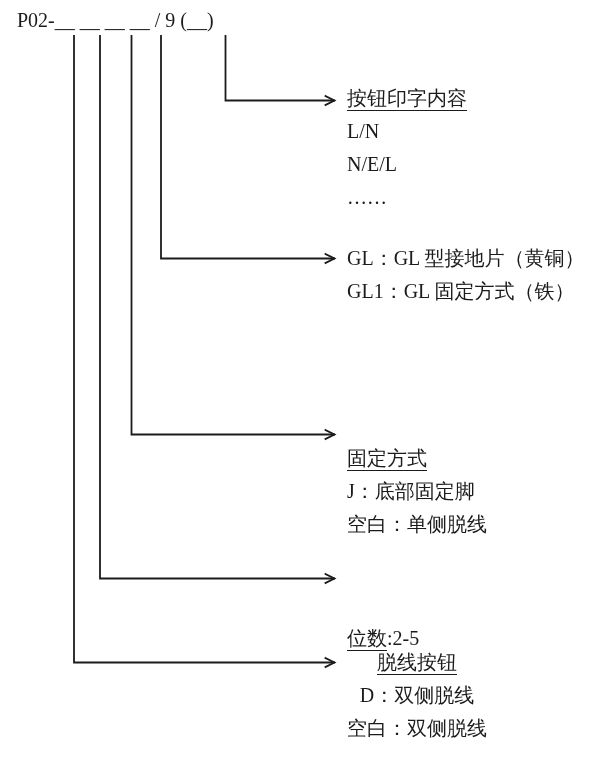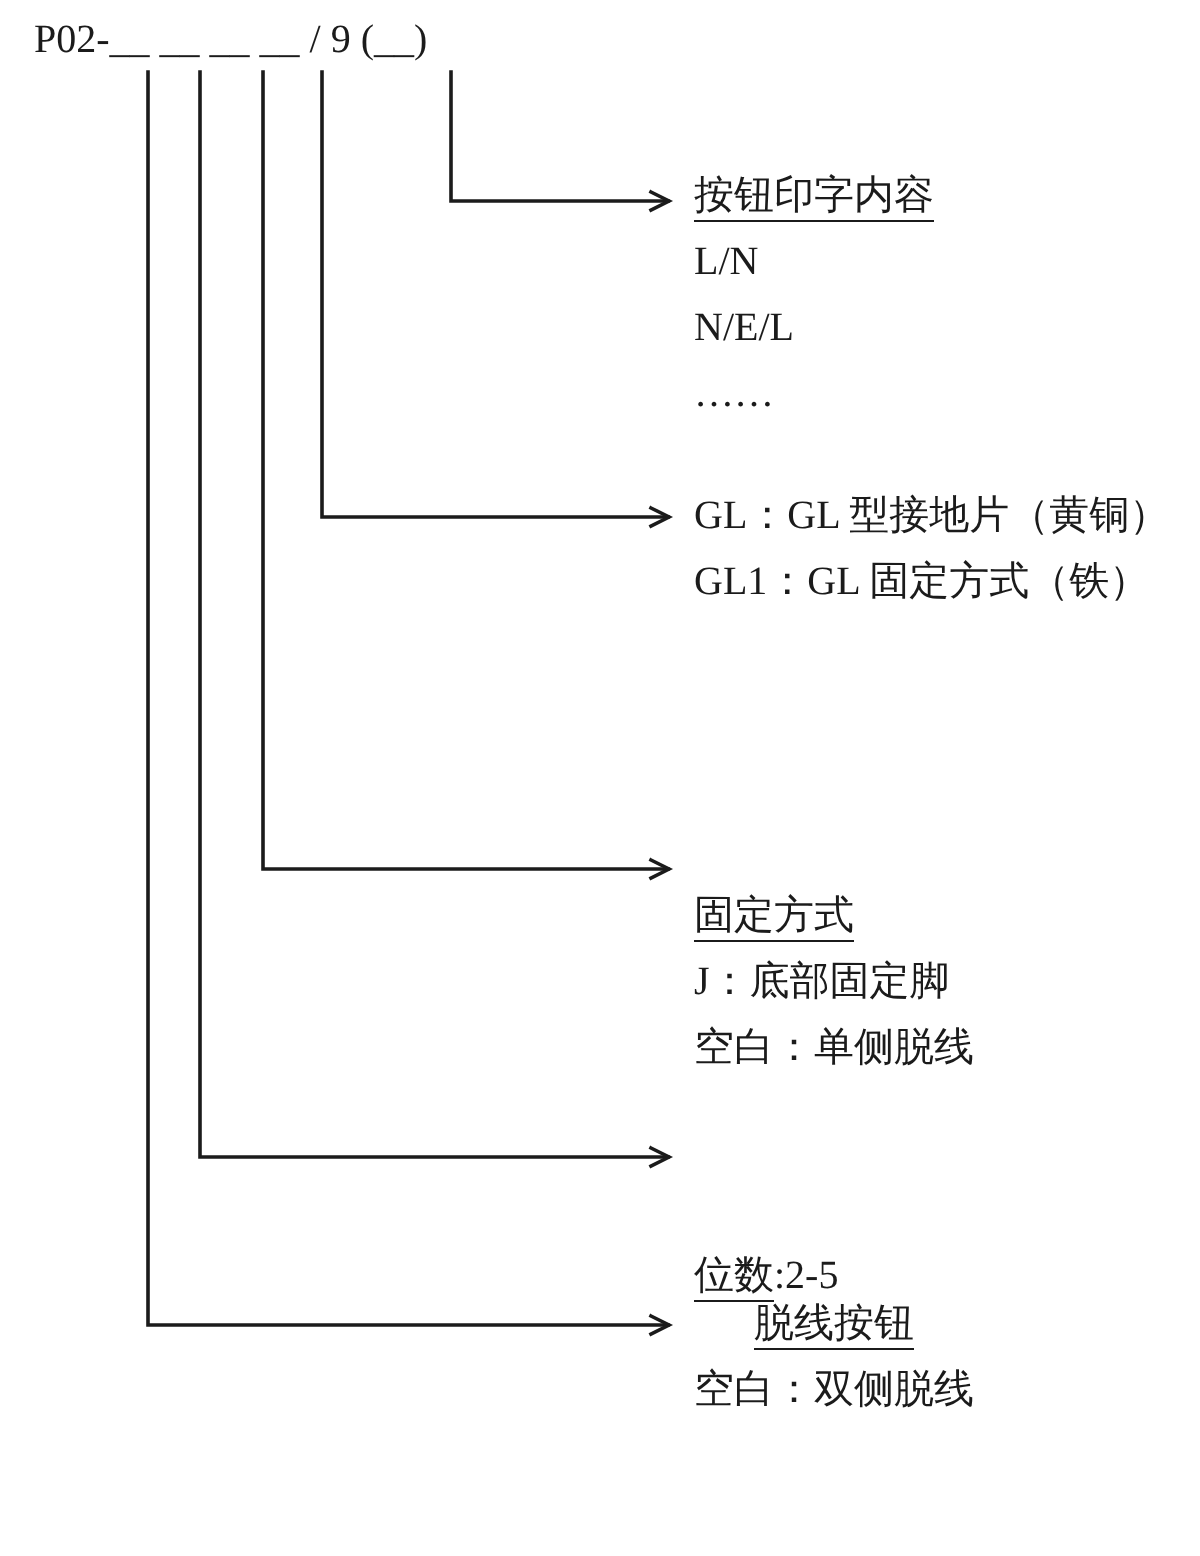--- a/index.html
+++ b/index.html
@@ -105,16 +105,17 @@
   <div class="block b4">
     <div class="line title">
       <span class="u">位数</span><span>:2-5</span>
     </div>
   </div>
 
   <div class="block b5">
     <div class="line title">
       <span class="u">脱线按钮</span><span></span>
     </div>
+    <div class="line">D：双侧脱线</div>
     <div class="line">空白：双侧脱线</div>
   </div>
 
 </div>
 
 </body></html>

